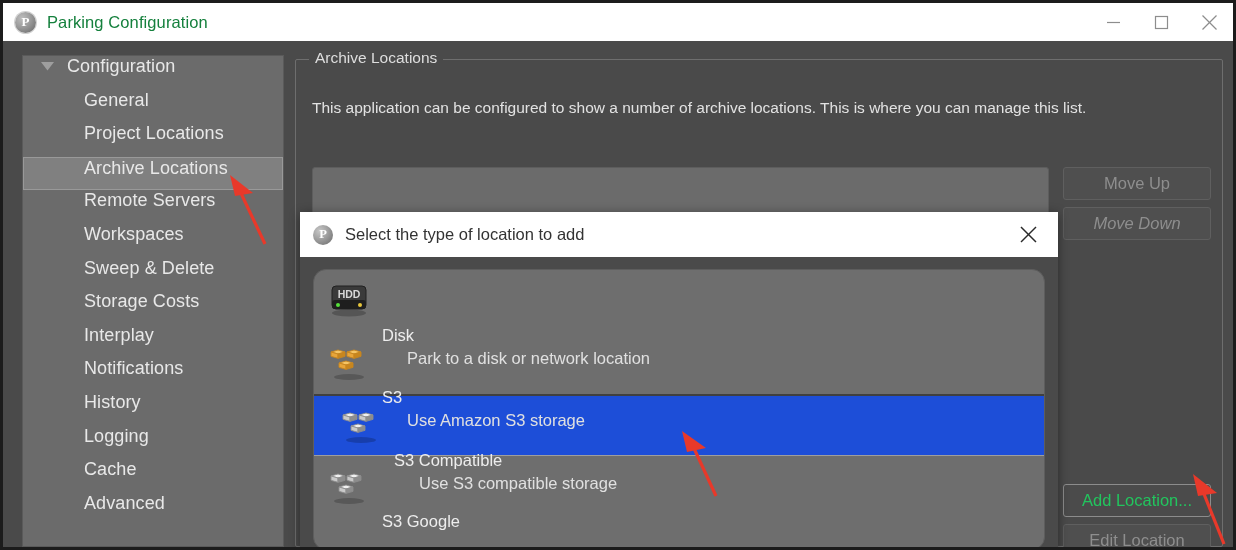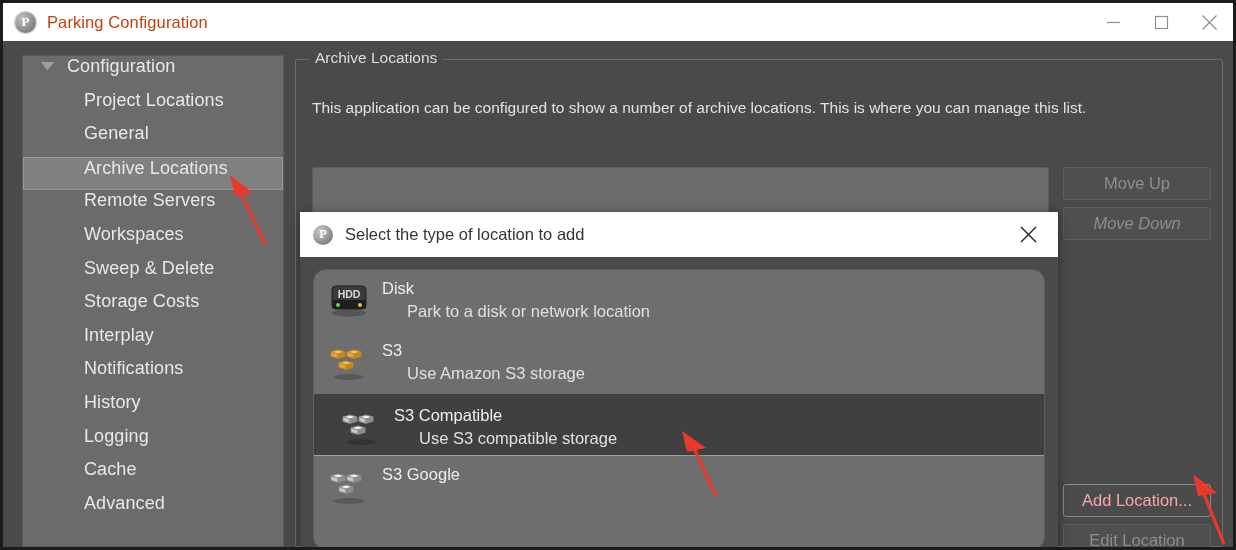--- a/index.html
+++ b/index.html
@@ -47,21 +47,21 @@
     display: flex;
     align-items: center;
     justify-content: center;
     font-family: "Liberation Serif", serif;
     box-shadow: 0 0 0 1px #d2d2d2;
     flex: none;
   }
   .title-text {
     margin-left: 11px;
     font-size: 16.5px;
-    color: #c2410c;
+    color: #15803d;
     letter-spacing: .1px;
     white-space: nowrap;
   }
   .win-buttons {
     margin-left: auto;
     display: flex;
     align-items: center;
     height: 100%;
   }
   .win-btn {
@@ -163,21 +163,21 @@
     color: #8e8e8e;
     font-size: 16.5px;
     display: flex;
     align-items: center;
     justify-content: center;
     box-sizing: border-box;
     white-space: nowrap;
   }
   .side-btn.enabled {
     background: #4b4b4b;
-    color: #fca5a5;
+    color: #22c55e;
     border: 1px solid #8c8c8c;
   }
 
   
   #dialog {
     position: absolute;
     left: 297px; top: 209px;
     width: 758px; height: 338px;
     box-shadow: 0 2px 10px rgba(0,0,0,.45);
   }
@@ -230,33 +230,33 @@
     overflow: hidden;
   }
   .type-item {
     display: flex;
     align-items: flex-start;
     height: 62px;
     padding: 6px 0 0 12px;
     box-sizing: border-box;
   }
   .type-item.selected {
-    background: #404040;
-    border-top: 4px solid #404040;
+    background: #1d4ed8;
+    border-top: 2px solid #404040;
     border-bottom: 1px solid #9e9e9e;
     padding-top: 5px;
     padding-left: 24px;
   }
   .type-icon {
     width: 46px; height: 46px;
     flex: none;
     margin-right: 10px;
     display: flex; align-items: center; justify-content: center;
   }
-  .type-text { padding-top: 1px; }
+  .type-text { padding-top: 1px; margin-top: 47px; }
   .type-title {
     font-size: 16.5px;
     color: #ededed;
     line-height: 23px;
     white-space: nowrap;
   }
   .type-sub {
     font-size: 16.5px;
     color: #e0e0e0;
     line-height: 23px;
@@ -304,24 +304,24 @@
     <div class="tree-row root">
       <span class="expander">
         <svg width="13" height="9" viewBox="0 0 13 9">
           <polygon points="0,0 13,0 6.5,8.5" fill="#9e9e9e"></polygon>
         </svg>
       </span>
       <span class="tree-label">Configuration</span>
     </div>
     <div id="sidebar-children">
         <div class="tree-row child">
+          <span class="tree-label">General</span>
+        </div>
+        <div class="tree-row child">
           <span class="tree-label">Project Locations</span>
-        </div>
-        <div class="tree-row child">
-          <span class="tree-label">General</span>
         </div>
         <div class="tree-row child selected">
           <span class="tree-label">Archive Locations</span>
         </div>
         <div class="tree-row child">
           <span class="tree-label">Remote Servers</span>
         </div>
         <div class="tree-row child">
           <span class="tree-label">Workspaces</span>
         </div>

